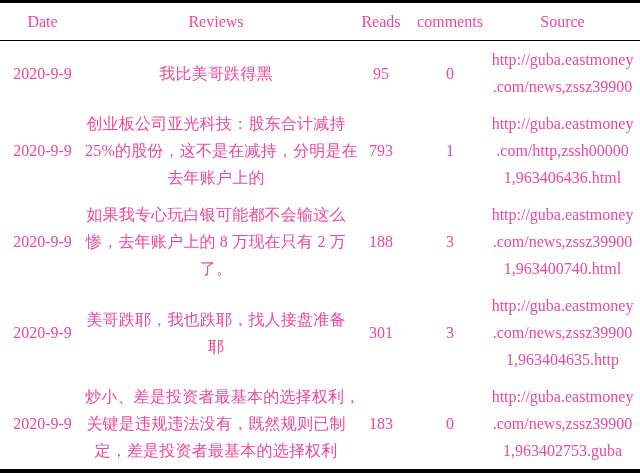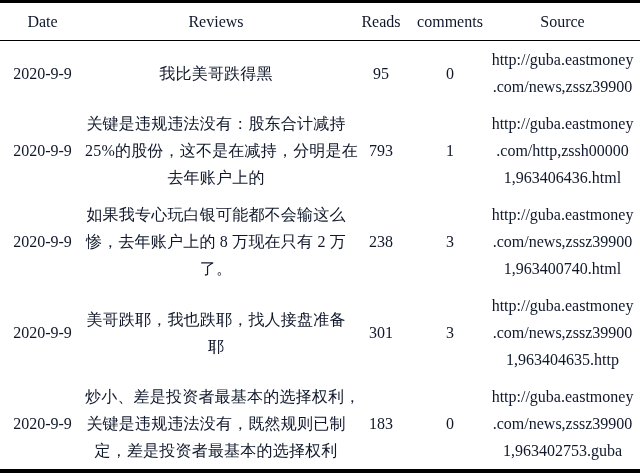--- a/index.html
+++ b/index.html
@@ -11,21 +11,21 @@
     width: 640px;
     height: 476px;
     background: #ffffff;
     overflow: hidden;
   }
   table.reviews-table {
     width: 640px;
     border-collapse: collapse;
     table-layout: fixed;
     font-family: "Liberation Serif", "DejaVu Serif", serif;
-    color: #0f172a;
+    color: #ec4899;
     background: #ffffff;
     border-top: 3px solid #000000;
     border-bottom: 4px solid #000000;
   }
   col.c-date     { width: 85px; }
   col.c-review   { width: 262px; }
   col.c-reads    { width: 68px; }
   col.c-comments { width: 70px; }
   col.c-source   { width: 155px; }
   thead th {
@@ -87,21 +87,21 @@
           <td class="c-source">
             <div class="line">http://guba.eastmoney</div>
             <div class="line">.com/news,zssz39900</div>
           </td>
         </tr>
         <tr>
           <td class="c-date">
             <div class="line">2020-9-9</div>
           </td>
           <td class="c-review">
-            <div class="line">关键是违规违法没有：股东合计减持</div>
+            <div class="line">创业板公司亚光科技：股东合计减持</div>
             <div class="line">25%的股份，这不是在减持，分明是在</div>
             <div class="line">去年账户上的</div>
           </td>
           <td class="c-reads">
             <div class="line">793</div>
           </td>
           <td class="c-comments">
             <div class="line">1</div>
           </td>
           <td class="c-source">
@@ -113,21 +113,21 @@
         <tr>
           <td class="c-date">
             <div class="line">2020-9-9</div>
           </td>
           <td class="c-review">
             <div class="line">如果我专心玩白银可能都不会输这么</div>
             <div class="line">惨，去年账户上的 8 万现在只有 2 万</div>
             <div class="line">了。</div>
           </td>
           <td class="c-reads">
-            <div class="line">238</div>
+            <div class="line">188</div>
           </td>
           <td class="c-comments">
             <div class="line">3</div>
           </td>
           <td class="c-source">
             <div class="line">http://guba.eastmoney</div>
             <div class="line">.com/news,zssz39900</div>
             <div class="line">1,963400740.html</div>
           </td>
         </tr>

